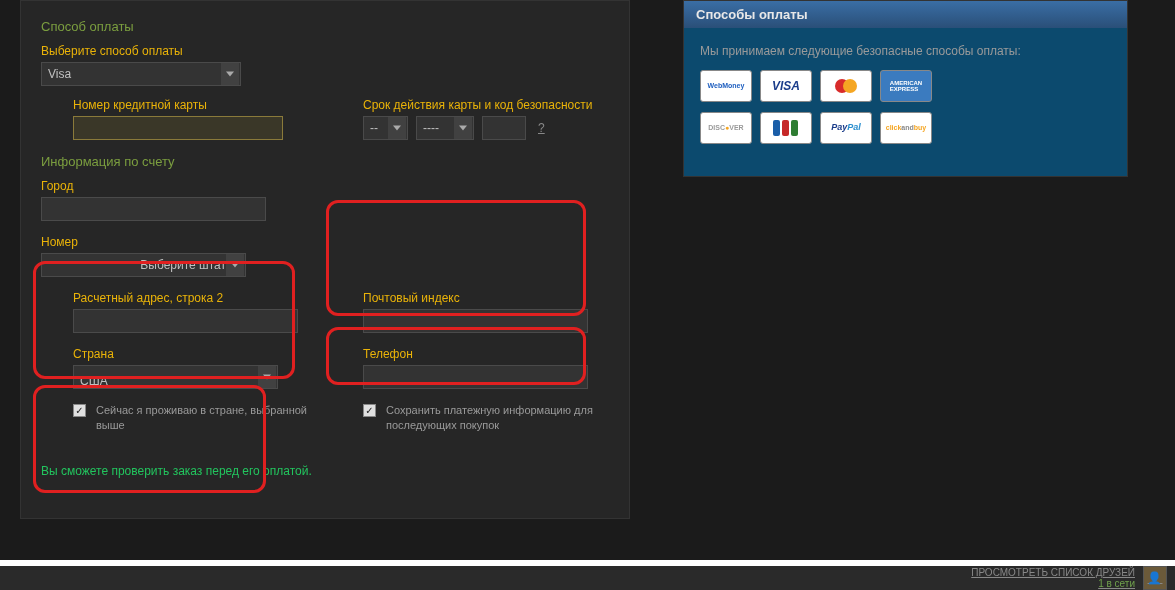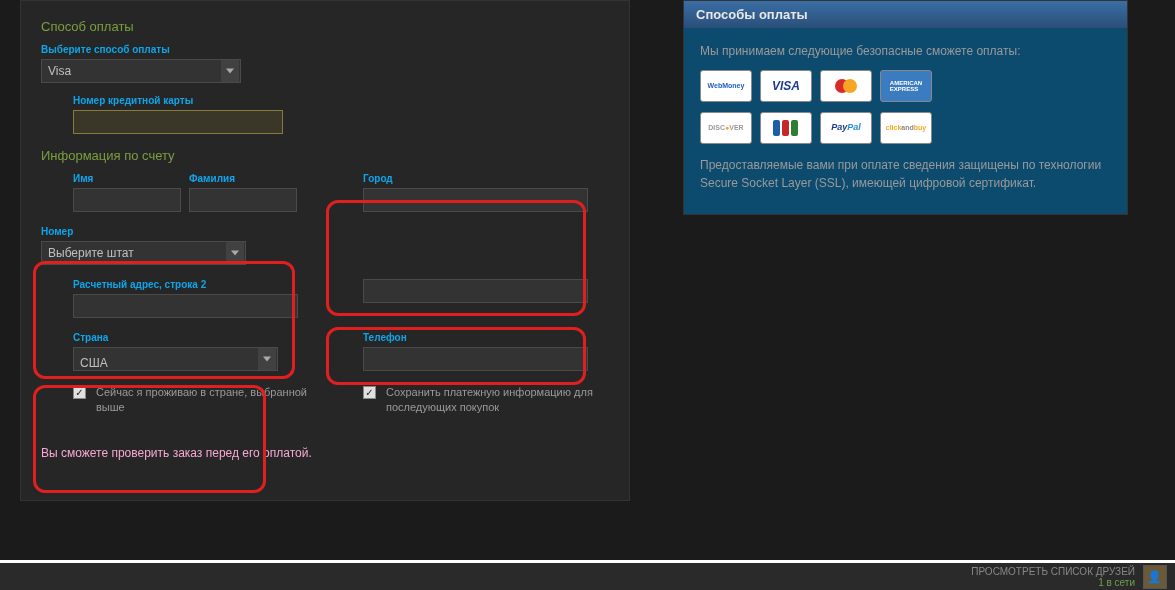--- a/index.html
+++ b/index.html
@@ -46,25 +46,24 @@
     color: #9a9a9a;
     font-size: 12px;
     line-height: 1.5;
   }
   .section-title {
     color: #7b9e3f;
     font-size: 13px;
     margin-bottom: 10px;
   }
   .field-label {
-    color: #0ea5e9;
-    font-size: 10px;
+    color: #eab308;
+    font-size: 12px;
     margin-bottom: 4px;
     display: block;
-    font-weight: bold;
   }
   .input, .select {
     background: #333333;
     border: 1px solid #4a4a4a;
     height: 24px;
     color: #c0c0c0;
     padding: 0 6px;
     font-size: 12px;
   }
   .select {
@@ -118,21 +117,21 @@
     color:#222;
     margin-top:1px;
   }
   .highlight-box {
     position: absolute;
     border: 3px solid #e02020;
     border-radius: 12px;
     pointer-events: none;
   }
   .footer-note {
-    color: #f9a8d4;
+    color: #22c55e;
     font-size: 12px;
     margin-top: 30px;
   }
   .card-grid {
     display:flex;
     gap:8px;
     margin: 10px 0;
     flex-wrap: wrap;
   }
   .card {
@@ -146,29 +145,30 @@
     justify-content:center;
     font-size:8px;
     font-weight:bold;
   }
   .friends-bar {
     position:absolute;
     right: 0;
     bottom: 0;
     height: 30px;
     background: #2a2a2a;
-    border-top: 3px solid #ffffff;
+    border-top: 6px solid #ffffff;
     width: 100%;
     display:flex;
     justify-content:flex-end;
     align-items:center;
     padding-right:8px;
     gap:8px;
     font-size:10px;
     color:#888;
+    text-decoration:underline;
   }
   .friends-text { text-align:right; line-height:1.1; }
   .avatar {
     width:24px; height:24px; background:#6b5a3a; border:1px solid #555;
     display:flex;align-items:center;justify-content:center;font-size:12px;
   }
   .help-q { color:#888; text-decoration: underline; margin-left:4px; cursor:pointer;}
 </style>
 </head>
 <body>
@@ -189,63 +189,75 @@
             </svg>
         </span>
       </div>
     </div>
 
     <div class="row">
       <div class="col-left">
         <span class="field-label">Номер кредитной карты</span>
         <input class="cc-input" value="" style="">
       </div>
+      <div>
+        <span class="field-label">Срок действия карты и код безопасности</span>
+        <div class="inline-group" style="align-items:center;">
+          <div class="select" style="width:45px;">
+            <span>--</span>
+            <span class="select-arrow">
+                <svg viewBox="0 0 10 6">
+                  <path d="M0 0 L5 6 L10 0 Z" fill="#aaa"></path>
+                </svg>
+              </span>
+          </div>
+          <div class="select" style="width:58px;">
+            <span>----</span>
+            <span class="select-arrow">
+                <svg viewBox="0 0 10 6">
+                  <path d="M0 0 L5 6 L10 0 Z" fill="#aaa"></path>
+                </svg>
+              </span>
+          </div>
+          <input class="input" style="width: 44px;" value="">
+          <span class="help-q">?</span>
+        </div>
+      </div>
     </div>
 
     <div class="section-title" style="">Информация по счету</div>
 
     <div class="row">
-      <div class="col-left">
-        <div class="inline-group">
-          <div>
-            <span class="field-label">Имя</span>
-            <input class="input" style="width: 108px;" value="">
-          </div>
-          <div>
-            <span class="field-label">Фамилия</span>
-            <input class="input" style="width: 108px;" value="">
-          </div>
-        </div>
-      </div>
       <div class="col-right">
         <span class="field-label">Город</span>
         <input class="input" style="width: 225px;" value="">
       </div>
     </div>
 
     <div class="row">
       <div class="col-right">
         <span class="field-label">Номер</span>
-        <div class="select" style="width:205px;">
+        <div class="select" style="width:205px;justify-content:flex-end;">
           <span>Выберите штат</span>
           <span class="select-arrow">
               <svg viewBox="0 0 10 6">
                 <path d="M0 0 L5 6 L10 0 Z" fill="#aaa"></path>
               </svg>
             </span>
         </div>
       </div>
     </div>
 
     <div class="row">
       <div class="col-left">
         <span class="field-label">Расчетный адрес, строка 2</span>
         <input class="input" style="width: 225px;" value="">
       </div>
       <div class="col-right">
+        <span class="field-label">Почтовый индекс</span>
         <input class="input" style="width: 225px;" value="">
       </div>
     </div>
 
     <div class="row">
       <div class="col-left">
         <span class="field-label">Страна</span>
         <div class="select" style="width:205px;align-items:flex-end;">
           <span>США</span>
           <span class="select-arrow">
@@ -281,21 +293,21 @@
     <div class="highlight-box" style="left:305px; top:199px; width:260px; height:116px;"></div>
     <div class="highlight-box" style="left:305px; top:326px; width:260px; height:58px;"></div>
     <div class="highlight-box" style="left:12px; top:260px; width:262px; height:118px;"></div>
     <div class="highlight-box" style="left:12px; top:384px; width:233px; height:108px;"></div>
   </div>
 
   <div class="right-panel">
     <div class="sidebar-box">
       <div class="sidebar-header">Способы оплаты</div>
       <div class="sidebar-body">
-        <div>Мы принимаем следующие безопасные сможете оплаты:</div>
+        <div>Мы принимаем следующие безопасные способы оплаты:</div>
         <div class="card-grid">
           <div class="card" style="background:#fff;">
               <span style="color:#2060c0;font-size:7px;">WebMoney</span>
             </div>
           <div class="card" style="background:#fff;color:#1a3c8a;font-size:12px;font-style:italic;">VISA</div>
           <div class="card" style="background:#fff;">
             <svg width="30" height="18" viewBox="0 0 30 18">
                 <circle cx="11" cy="9" r="7" fill="#d82b2b"></circle>
                 <circle cx="19" cy="9" r="7" fill="#f5a623"></circle>
               </svg>
@@ -314,21 +326,20 @@
               </svg>
           </div>
           <div class="card" style="background:#fff;font-size:9px;">
               <span style="color:#1a3c8a;font-style:italic;">Pay</span>
               <span style="color:#2b8fcf;font-style:italic;">Pal</span>
             </div>
           <div class="card" style="background:#fff;">
               <span style="color:#f5a623;font-size:7px;">click<span style="color:#888;">and</span>buy</span>
             </div>
         </div>
-        <div style="margin-top:12px;">Предоставляемые вами при оплате сведения защищены по технологии Secure Socket Layer (SSL), имеющей цифровой сертификат.</div>
       </div>
     </div>
   </div>
 </div>
 
 <div class="friends-bar">
   <div class="friends-text">
     <div>ПРОСМОТРЕТЬ СПИСОК ДРУЗЕЙ</div>
     <div style="color:#6fa04c;">1 в сети</div>
   </div>

